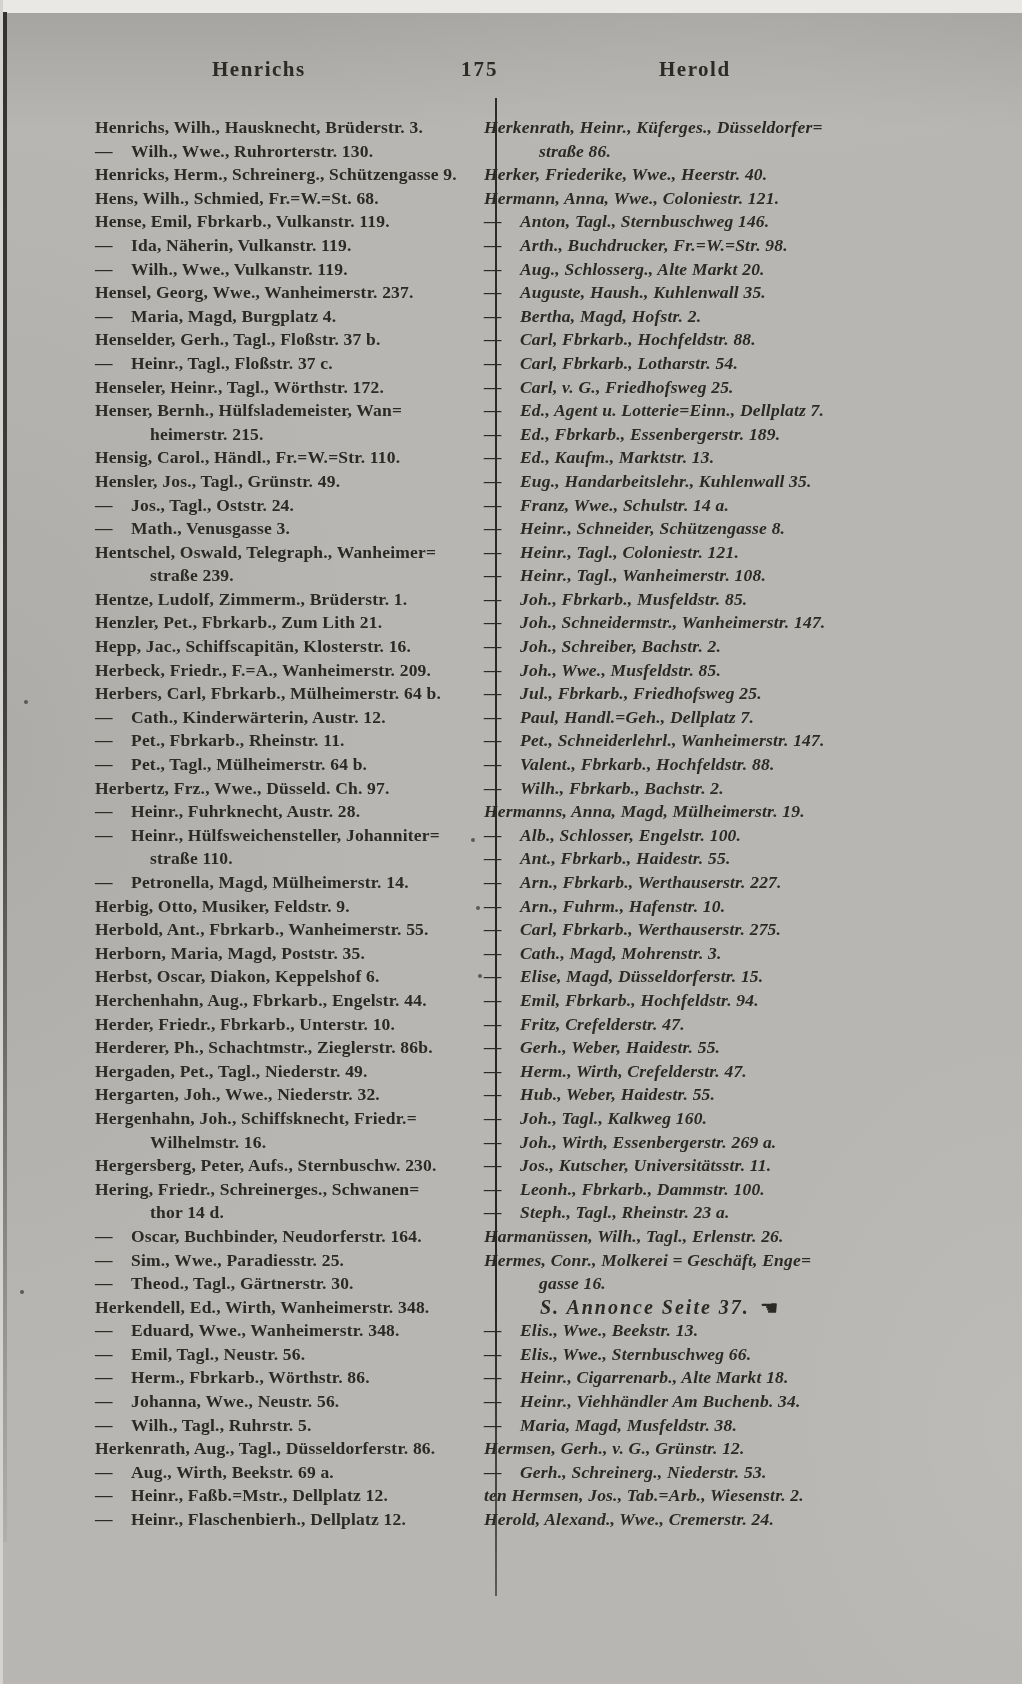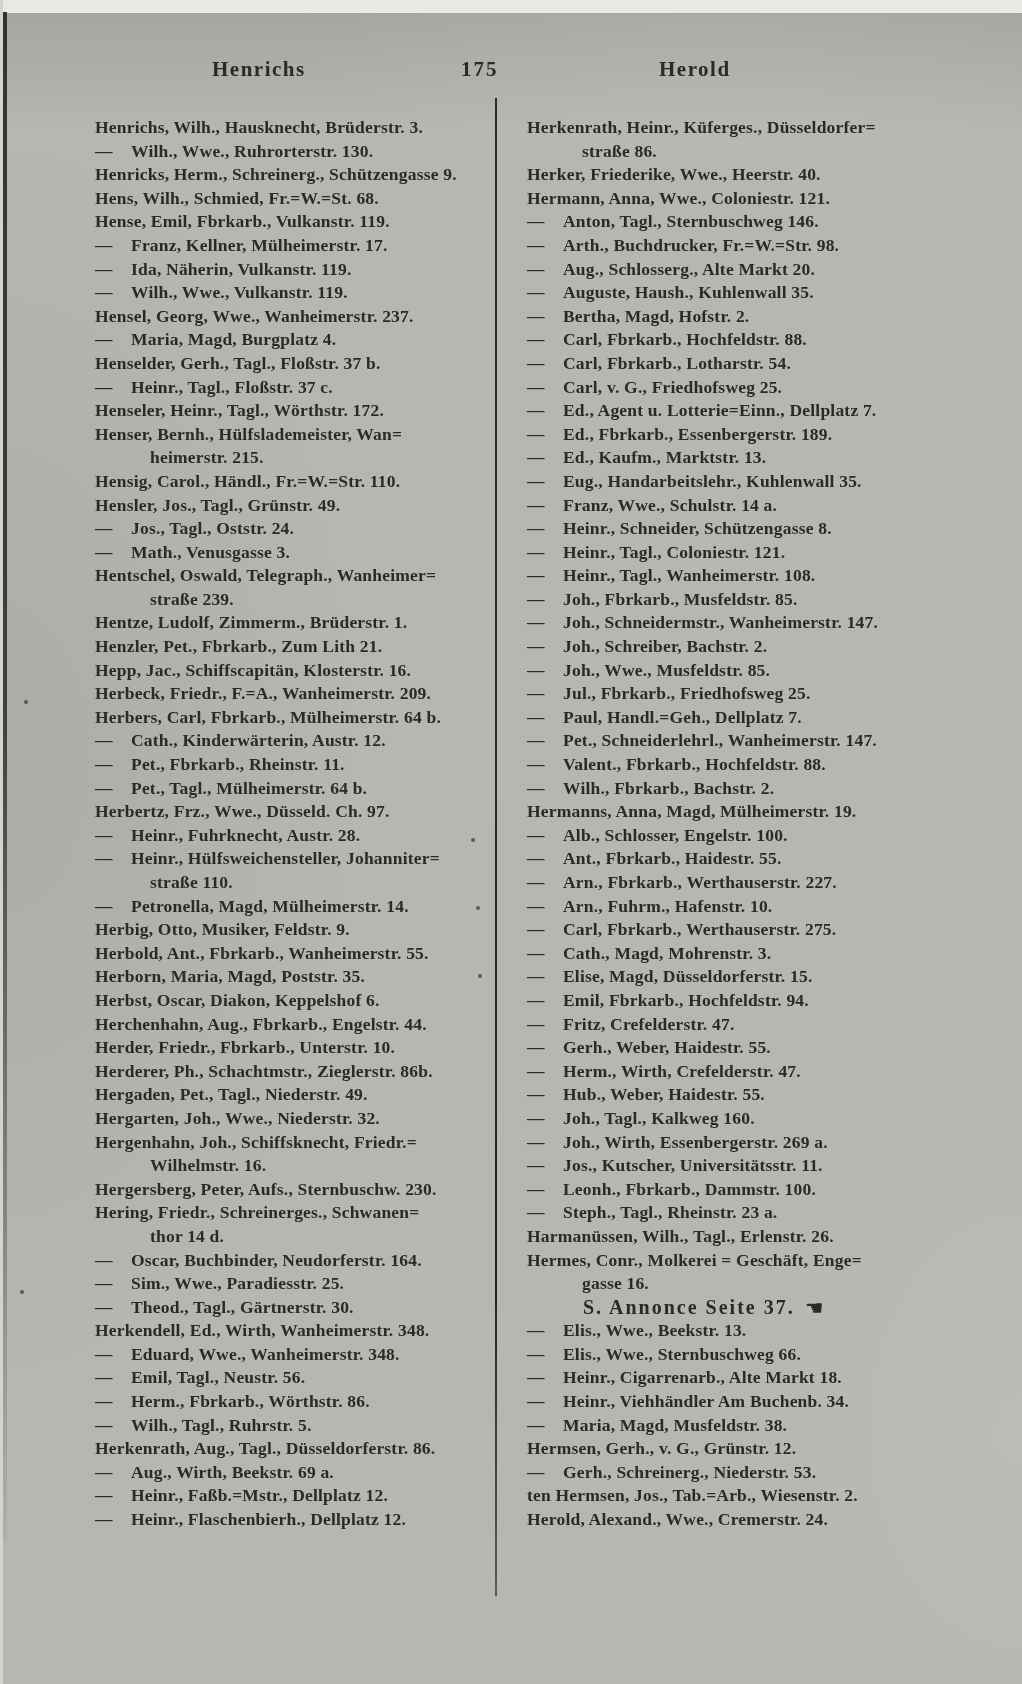--- a/index.html
+++ b/index.html
@@ -37,21 +37,21 @@
     position:absolute;top:57px;height:26px;
     font-size:21px;font-weight:bold;letter-spacing:1.5px;
     color:var(--ink);white-space:nowrap;
   }
   #head-left{left:212px;}
   #head-center{left:461px;letter-spacing:2px;}
   #head-right{left:659px;}
 
   .column{position:absolute;top:116px;}
   #col-left{left:95px;width:402px;}
-  #col-right{left:527px;width:424px;}
+  #col-right{left:484px;width:424px;font-style:italic;}
 
   .line{
     height:23.6px;line-height:23.6px;
     font-size:17.5px;font-weight:bold;
     letter-spacing:0.2px;white-space:nowrap;
     color:var(--ink);
   }
   .line.indent{padding-left:55px;}
   .dash{display:inline-block;width:36px;}
   .line.annonce{
@@ -80,21 +80,20 @@
 <div class="header-text" id="head-right">Herold</div>
 
 <div class="artifact divider"></div>
 
 <div class="column" id="col-left">
     <div class="line">Henrichs, Wilh., Hausknecht, Brüderstr. 3.</div>
     <div class="line"><span class="dash">—</span>Wilh., Wwe., Ruhrorterstr. 130.</div>
     <div class="line">Henricks, Herm., Schreinerg., Schützengasse 9.</div>
     <div class="line">Hens, Wilh., Schmied, Fr.=W.=St. 68.</div>
     <div class="line">Hense, Emil, Fbrkarb., Vulkanstr. 119.</div>
-    <div class="line"><span class="dash">—</span>Franz, Kellner, Mülheimerstr. 17.</div>
     <div class="line"><span class="dash">—</span>Ida, Näherin, Vulkanstr. 119.</div>
     <div class="line"><span class="dash">—</span>Wilh., Wwe., Vulkanstr. 119.</div>
     <div class="line">Hensel, Georg, Wwe., Wanheimerstr. 237.</div>
     <div class="line"><span class="dash">—</span>Maria, Magd, Burgplatz 4.</div>
     <div class="line">Henselder, Gerh., Tagl., Floßstr. 37 b.</div>
     <div class="line"><span class="dash">—</span>Heinr., Tagl., Floßstr. 37 c.</div>
     <div class="line">Henseler, Heinr., Tagl., Wörthstr. 172.</div>
     <div class="line">Henser, Bernh., Hülfslademeister, Wan=</div>
     <div class="line indent">heimerstr. 215.</div>
     <div class="line">Hensig, Carol., Händl., Fr.=W.=Str. 110.</div>
@@ -130,20 +129,21 @@
     <div class="line">Hergersberg, Peter, Aufs., Sternbuschw. 230.</div>
     <div class="line">Hering, Friedr., Schreinerges., Schwanen=</div>
     <div class="line indent">thor 14 d.</div>
     <div class="line"><span class="dash">—</span>Oscar, Buchbinder, Neudorferstr. 164.</div>
     <div class="line"><span class="dash">—</span>Sim., Wwe., Paradiesstr. 25.</div>
     <div class="line"><span class="dash">—</span>Theod., Tagl., Gärtnerstr. 30.</div>
     <div class="line">Herkendell, Ed., Wirth, Wanheimerstr. 348.</div>
     <div class="line"><span class="dash">—</span>Eduard, Wwe., Wanheimerstr. 348.</div>
     <div class="line"><span class="dash">—</span>Emil, Tagl., Neustr. 56.</div>
     <div class="line"><span class="dash">—</span>Herm., Fbrkarb., Wörthstr. 86.</div>
+    <div class="line"><span class="dash">—</span>Johanna, Wwe., Neustr. 56.</div>
     <div class="line"><span class="dash">—</span>Wilh., Tagl., Ruhrstr. 5.</div>
     <div class="line">Herkenrath, Aug., Tagl., Düsseldorferstr. 86.</div>
     <div class="line"><span class="dash">—</span>Aug., Wirth, Beekstr. 69 a.</div>
     <div class="line"><span class="dash">—</span>Heinr., Faßb.=Mstr., Dellplatz 12.</div>
     <div class="line"><span class="dash">—</span>Heinr., Flaschenbierh., Dellplatz 12.</div>
   </div>
 <div class="column" id="col-right">
     <div class="line">Herkenrath, Heinr., Küferges., Düsseldorfer=</div>
     <div class="line indent">straße 86.</div>
     <div class="line">Herker, Friederike, Wwe., Heerstr. 40.</div>

